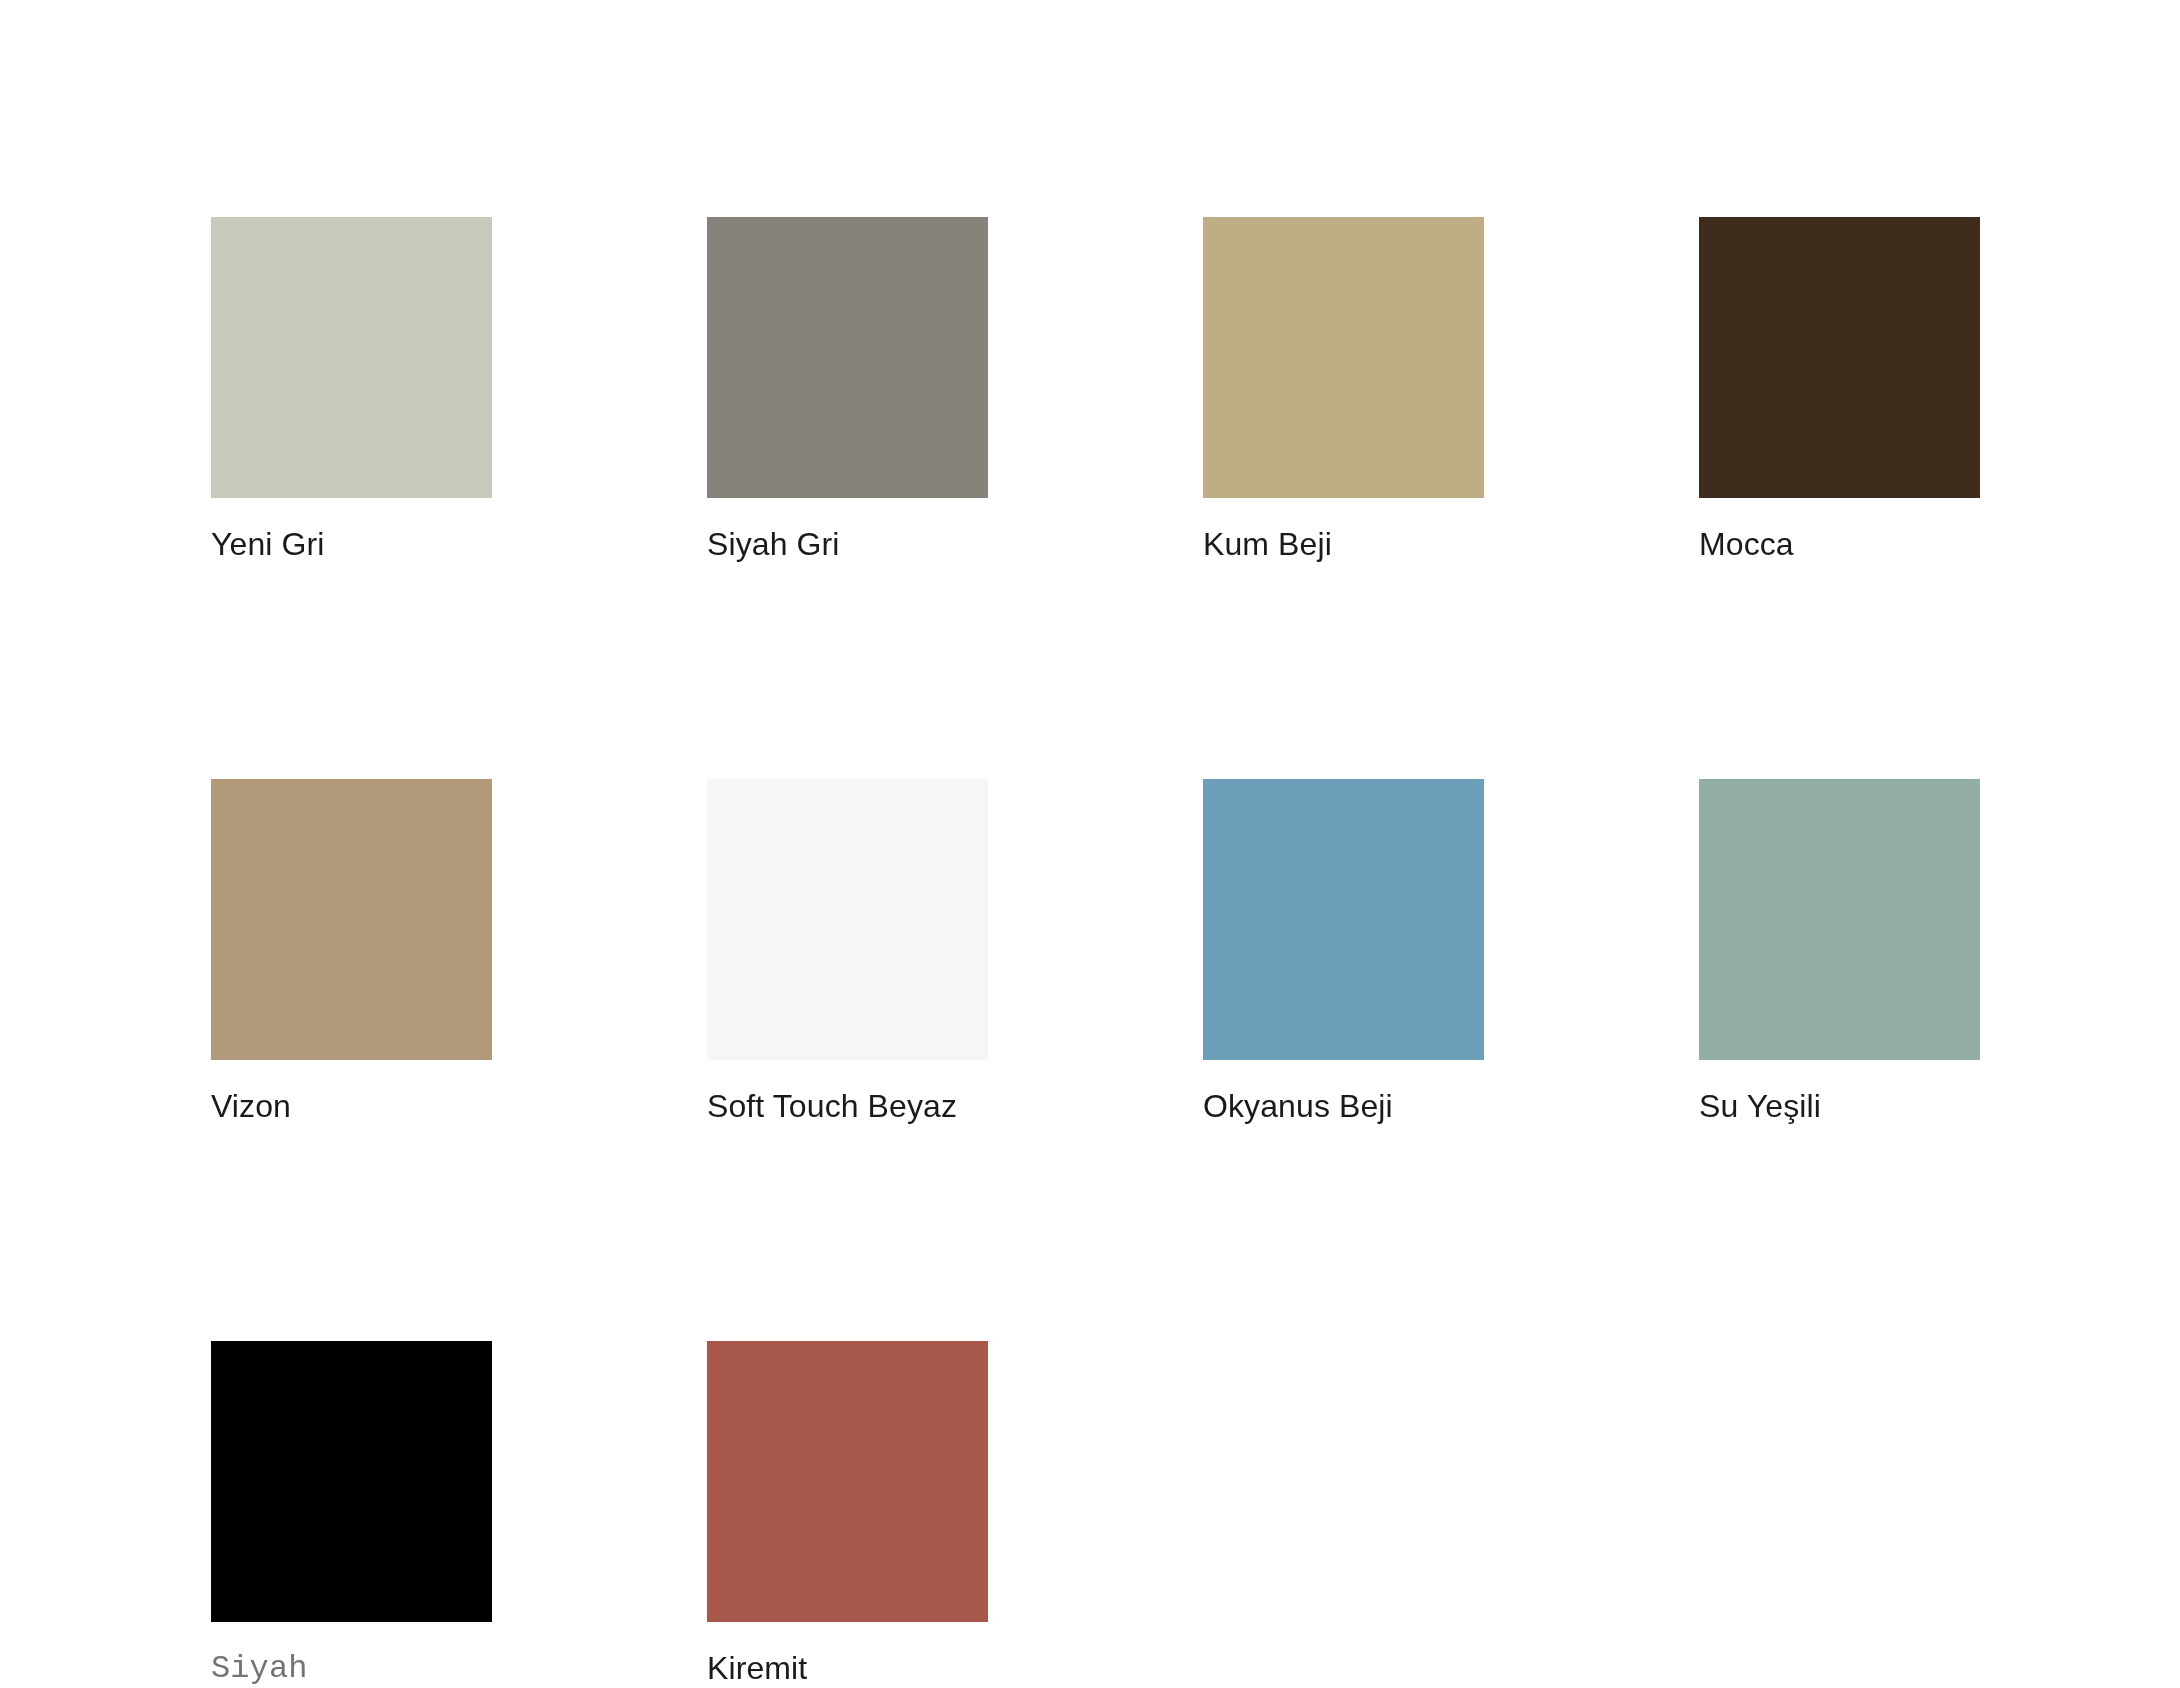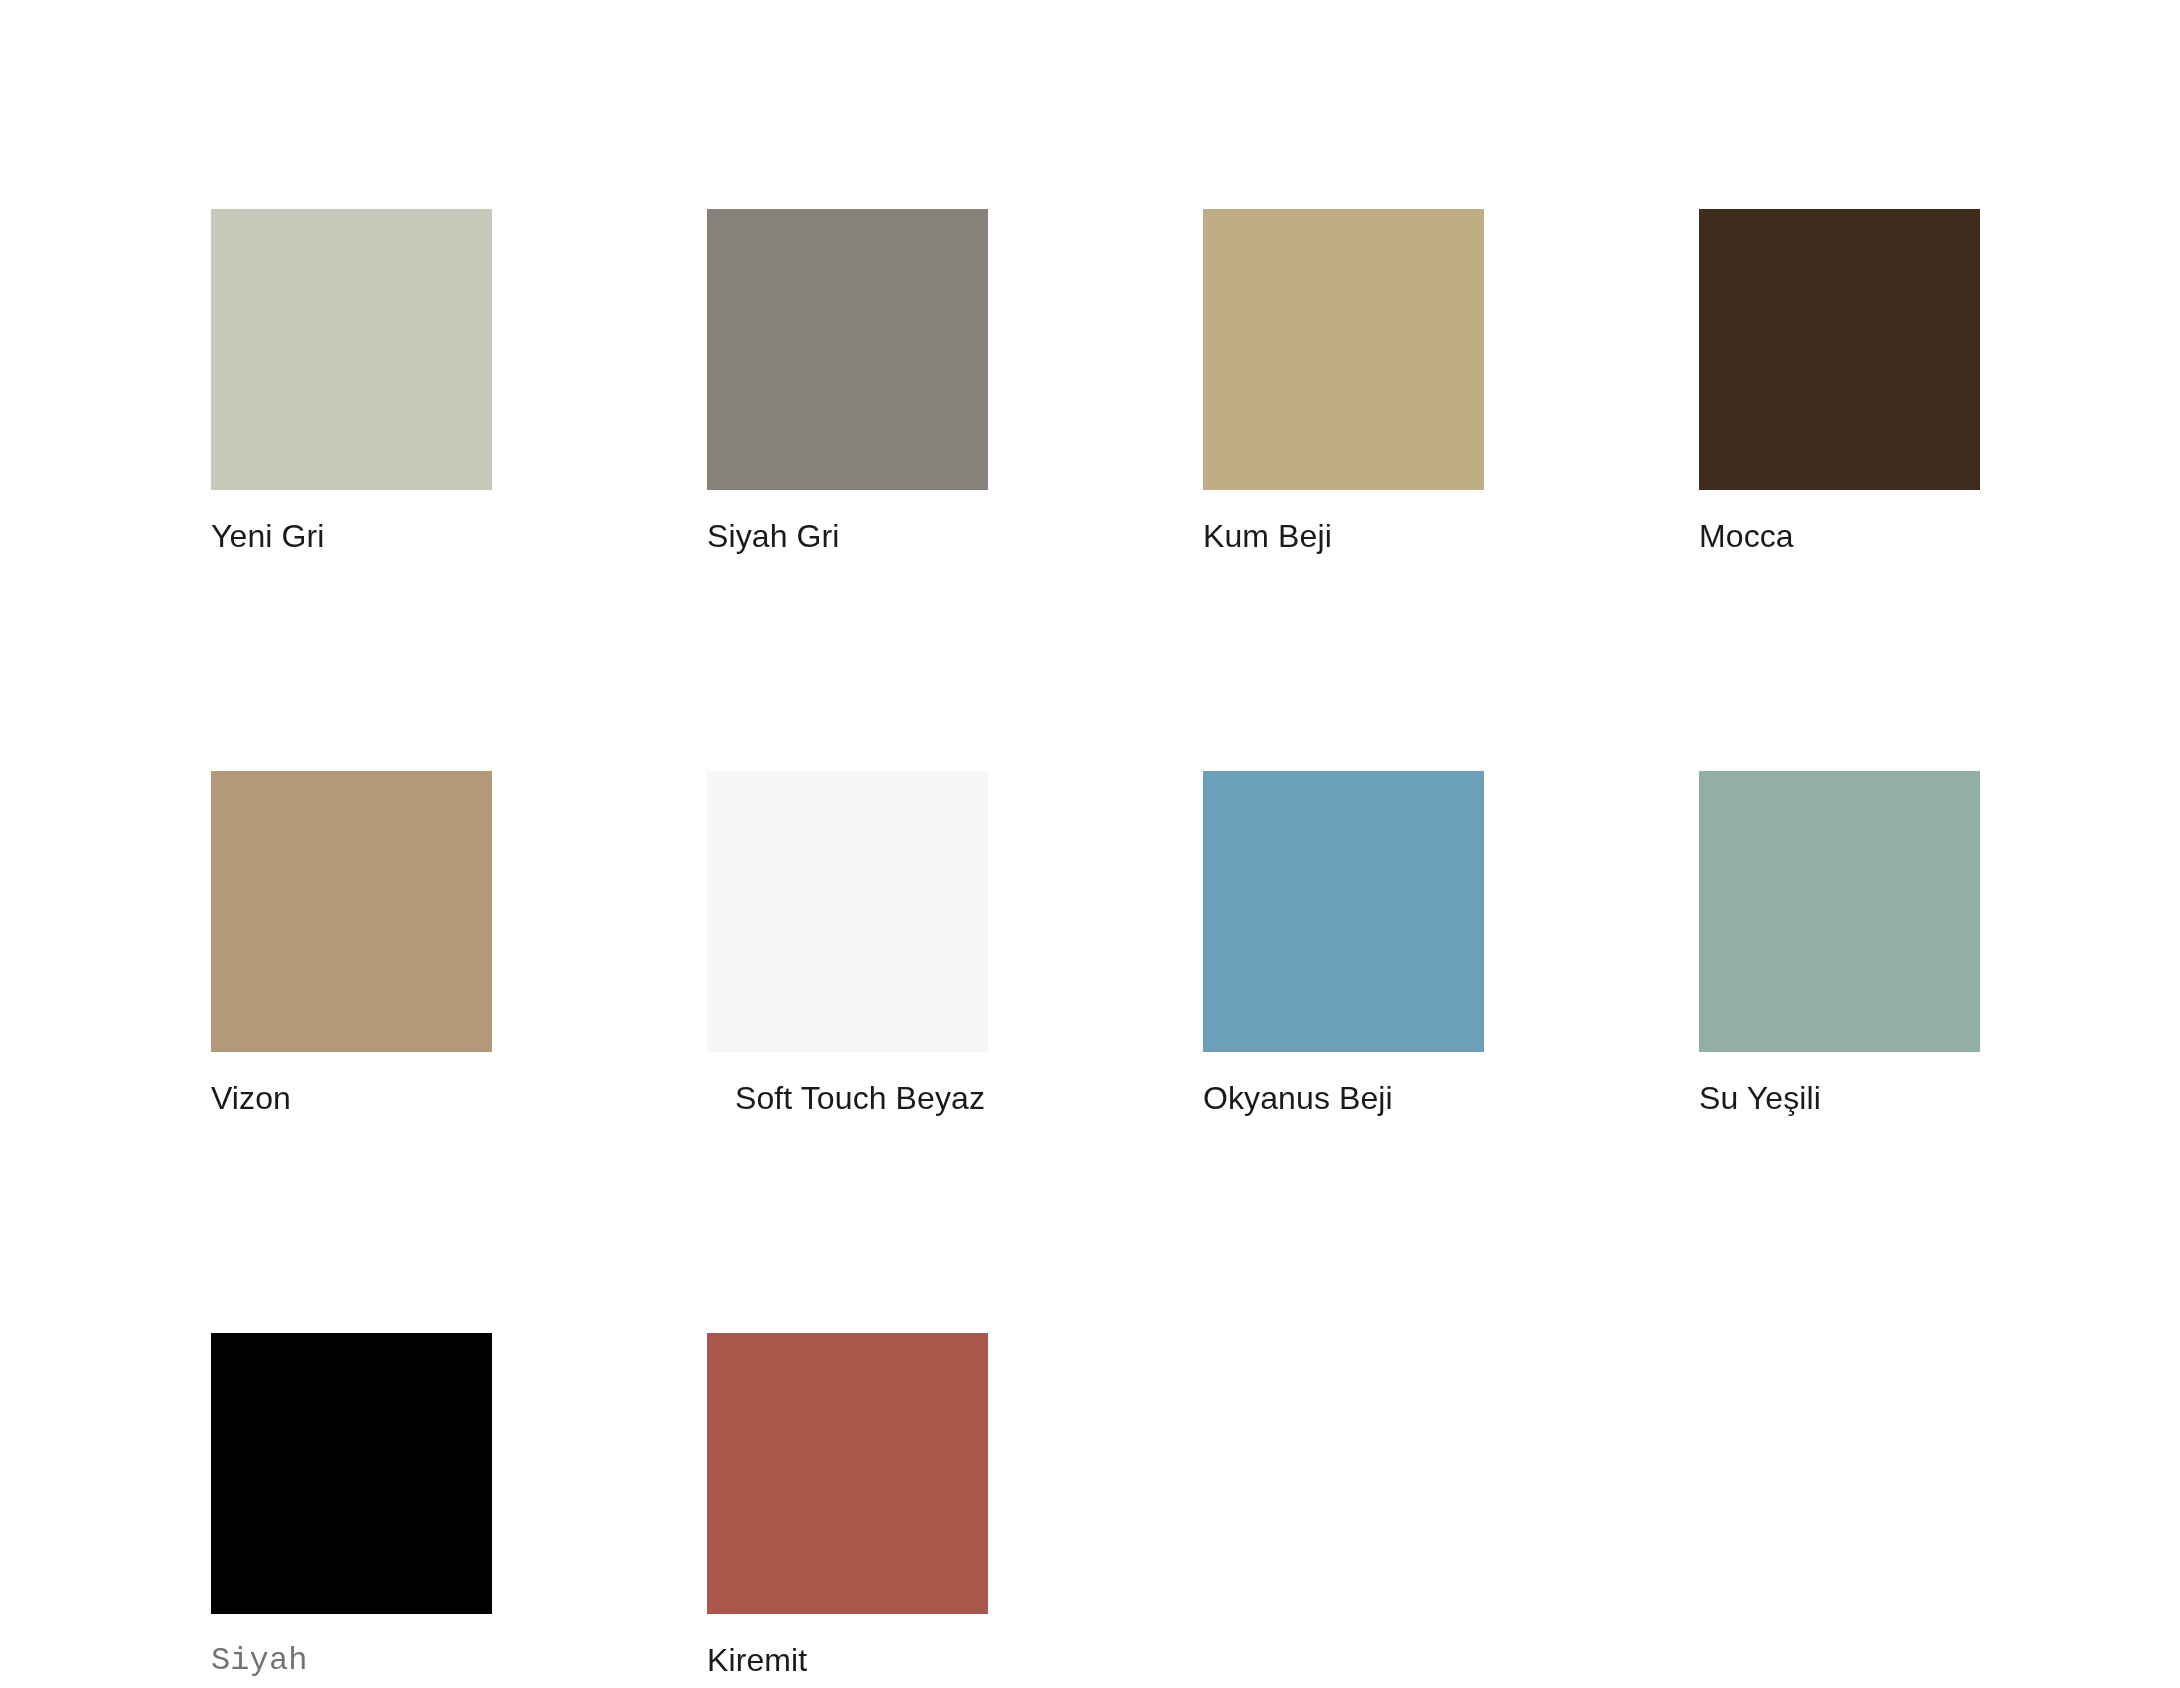--- a/index.html
+++ b/index.html
@@ -21,21 +21,21 @@
     width: 2181px;
     height: 1688px;
     background: #ffffff;
     box-sizing: border-box;
     padding: 0;
   }
 
   .swatch-grid {
     position: absolute;
     left: 211px;
-    top: 209px;
+    top: 217px;
     width: 1704px;
     display: grid;
     grid-template-columns: repeat(4, 281px);
     grid-column-gap: 215px;
     grid-row-gap: 216px;
     align-content: start;
   }
 
   .swatch-cell {
     width: 281px;
@@ -93,21 +93,21 @@
       <span class="swatch-label" style="color: rgb(26, 26, 26);">Mocca</span>
     </div>
 
     <div class="swatch-cell">
       <span class="swatch-chip" style="background-color: rgb(178, 153, 122);"></span>
       <span class="swatch-label" style="color: rgb(26, 26, 26);">Vizon</span>
     </div>
 
     <div class="swatch-cell">
       <span class="swatch-chip" style="background-color: rgb(246, 246, 244);"></span>
-      <span class="swatch-label" style="color: rgb(26, 26, 26); margin-left: 28px;">Soft Touch Beyaz</span>
+      <span class="swatch-label" style="color: rgb(26, 26, 26);">Soft Touch Beyaz</span>
     </div>
 
     <div class="swatch-cell">
       <span class="swatch-chip" style="background-color: rgb(108, 160, 186);"></span>
       <span class="swatch-label" style="color: rgb(26, 26, 26);">Okyanus Beji</span>
     </div>
 
     <div class="swatch-cell">
       <span class="swatch-chip" style="background-color: rgb(146, 174, 167);"></span>
       <span class="swatch-label" style="color: rgb(26, 26, 26);">Su Yeşili</span>

